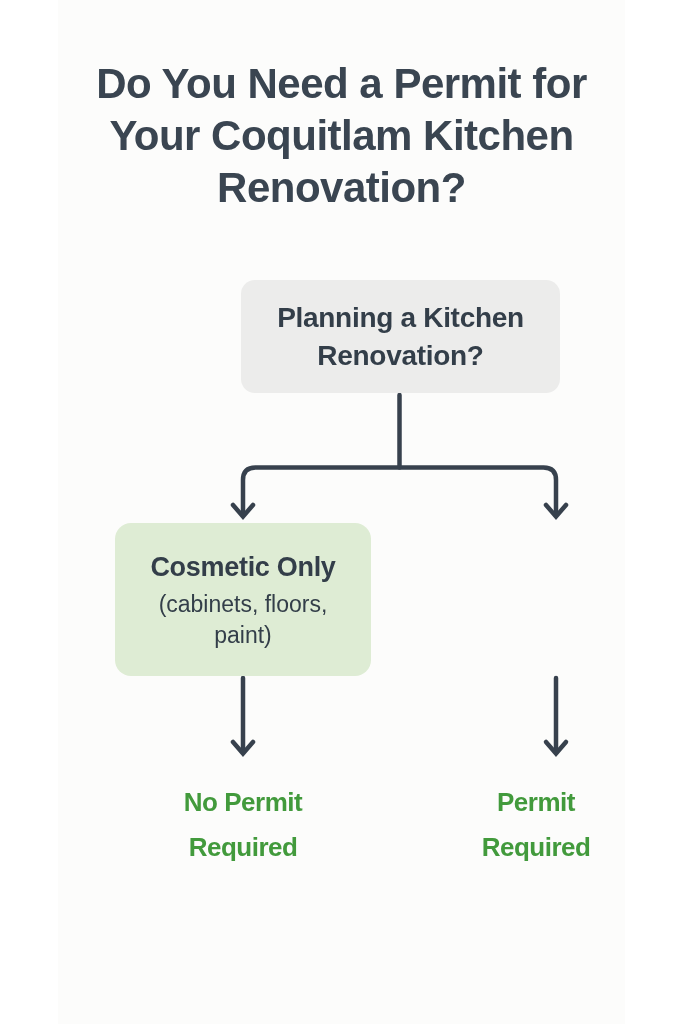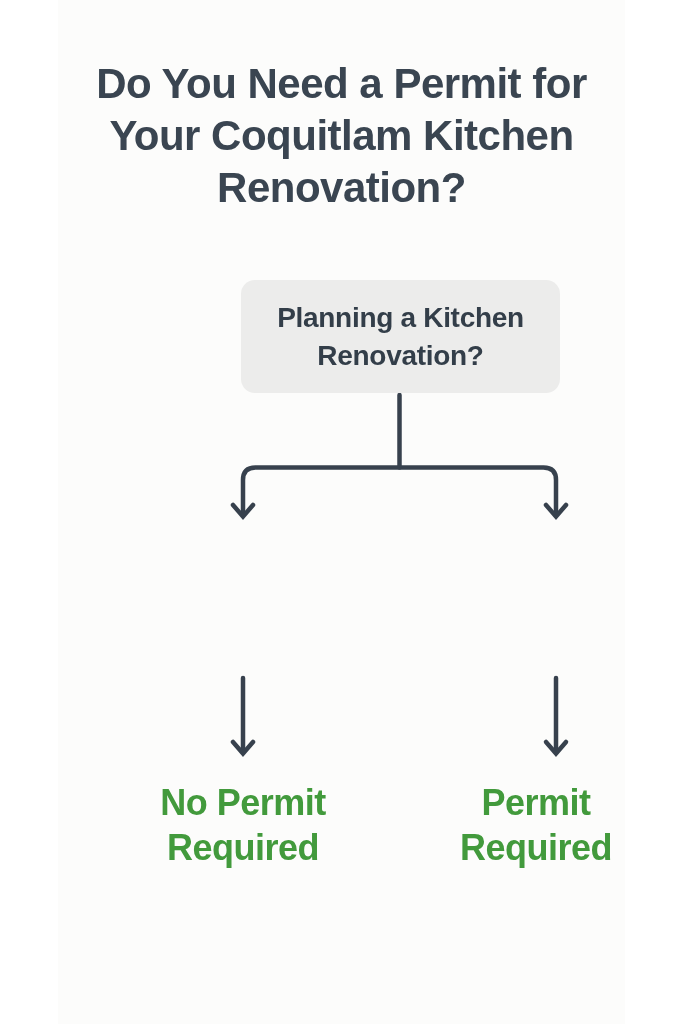--- a/index.html
+++ b/index.html
@@ -74,21 +74,21 @@
     left: 0; top: 0;
     width: 683px; height: 1024px;
     pointer-events: none;
   }
 
   .result-label {
     position: absolute;
     top: 780px;
     width: 256px;
     text-align: center;
-    font-size: 36px;
+    font-size: 26px;
     line-height: 45px;
     font-weight: bold;
     letter-spacing: -0.5px;
     color: #429a3c;
   }
   .result-left  { left: 57px; }
   .result-right { left: 350px; }
 </style>
 </head>
 <body>
@@ -108,20 +108,25 @@
     <path d="M175 742 L185 753.5 L195 742" stroke="#37414d"></path>
     <path d="M498 678 L498 748" stroke="#37414d"></path>
     <path d="M488 742 L498 753.5 L508 742" stroke="#37414d"></path>
   </svg>
 
   <div class="flow-node node-question">
     <span class="node-title pre">Planning a Kitchen
 Renovation?</span>
   </div>
 
+  <div class="flow-node node-option node-option-left">
+    <span class="node-title pre">Cosmetic Only</span>
+    <span class="node-subtitle pre">(cabinets, floors,
+paint)</span>
+  </div>
 
 
   <div class="result-label result-left pre">No Permit
 Required</div>
 
   <div class="result-label result-right pre">Permit
 Required</div>
 
 </div>
 

